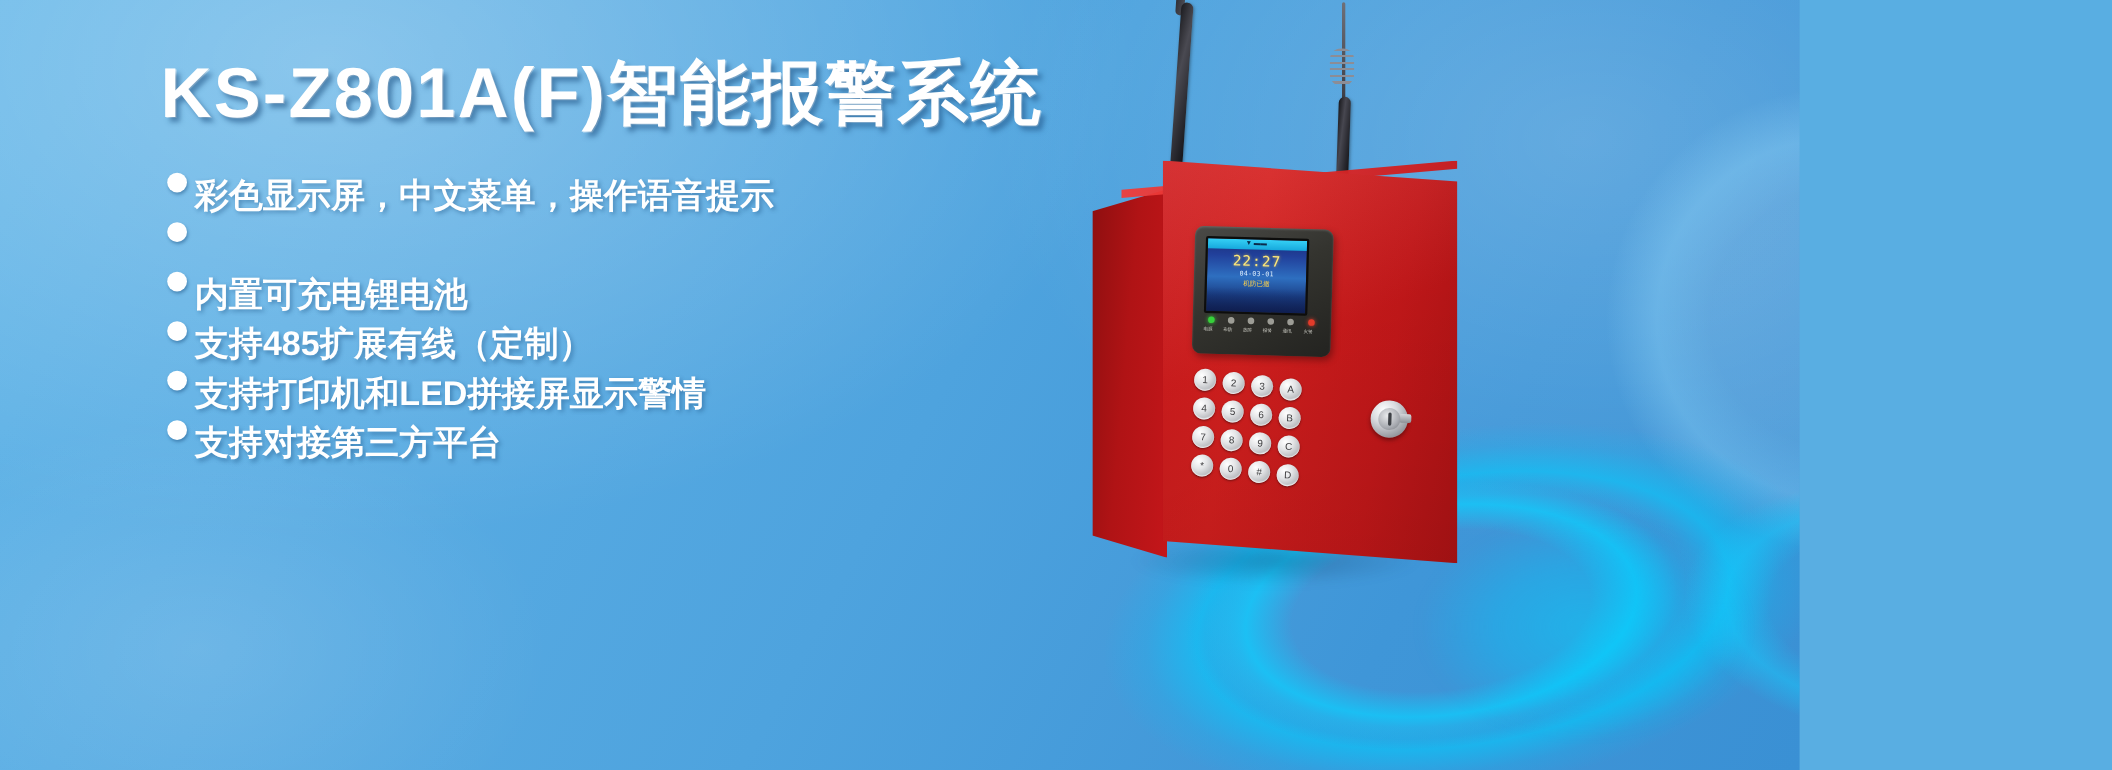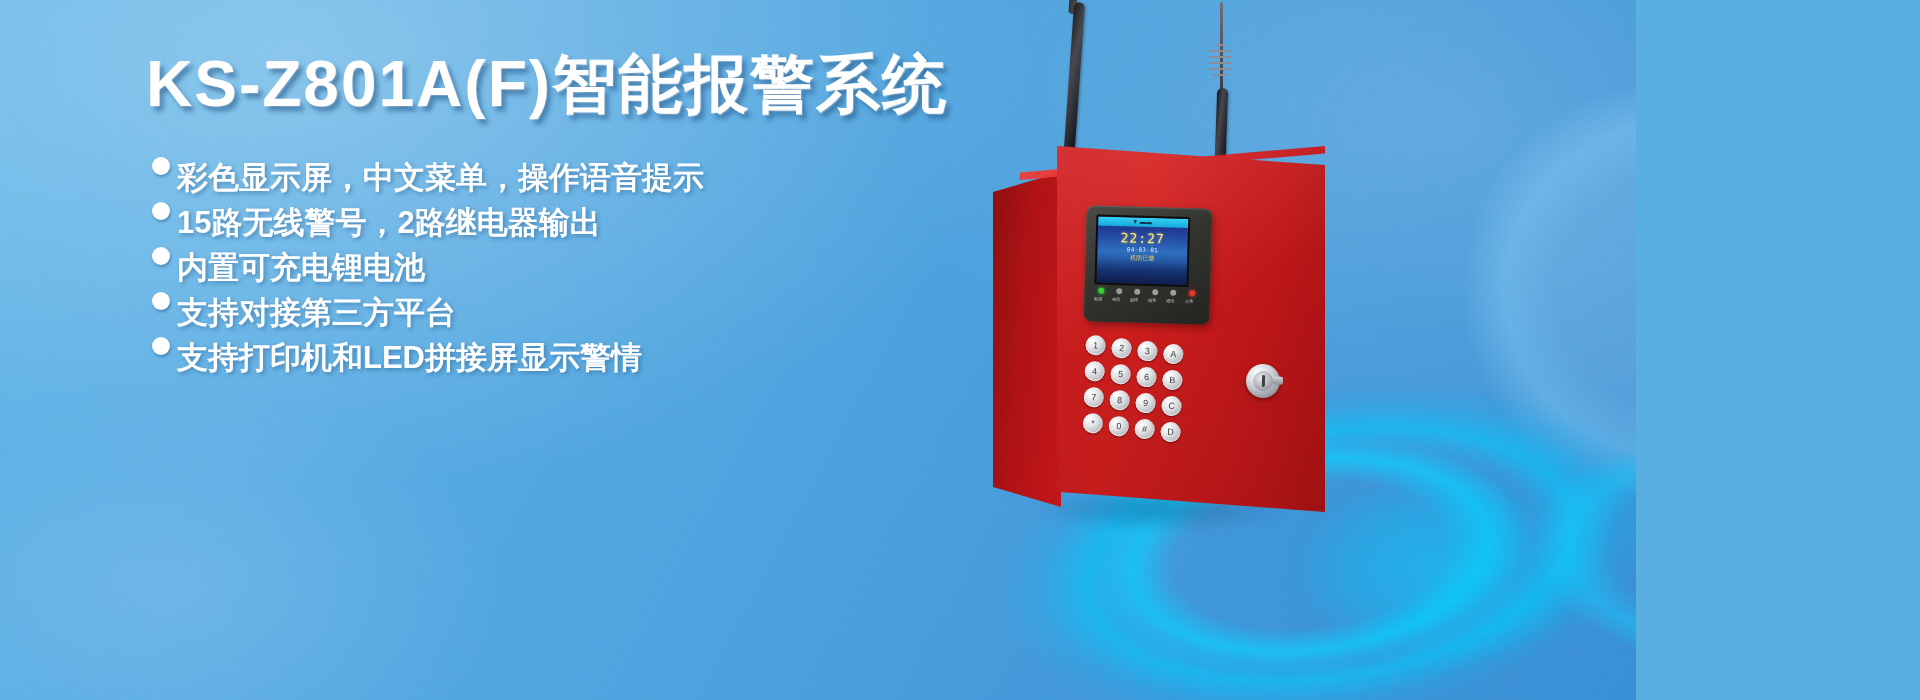--- a/index.html
+++ b/index.html
@@ -220,33 +220,36 @@
   <div class="copy">
     <div class="title">KS-Z801A(F)智能报警系统</div>
 
     <ul class="features">
       <li class="feat">
         <span class="bullet"></span>
         <span>彩色显示屏，中文菜单，操作语音提示</span>
       </li>
       <li class="feat">
         <span class="bullet"></span>
-        <span>15路无线警号，2路继电器输出</span>
       </li>
       <li class="feat">
         <span class="bullet"></span>
         <span>内置可充电锂电池</span>
       </li>
       <li class="feat">
         <span class="bullet"></span>
+        <span>支持485扩展有线（定制）</span>
+      </li>
+      <li class="feat">
+        <span class="bullet"></span>
+        <span>支持打印机和LED拼接屏显示警情</span>
+      </li>
+      <li class="feat">
+        <span class="bullet"></span>
         <span>支持对接第三方平台</span>
-      </li>
-      <li class="feat">
-        <span class="bullet"></span>
-        <span>支持打印机和LED拼接屏显示警情</span>
       </li>
     </ul>
   </div>
 
   <div>
 
     <div class="whip"></div>
     <div class="coil"></div>
     <div class="ant ant-right"></div>
     <div class="ant-left-tip"></div>

